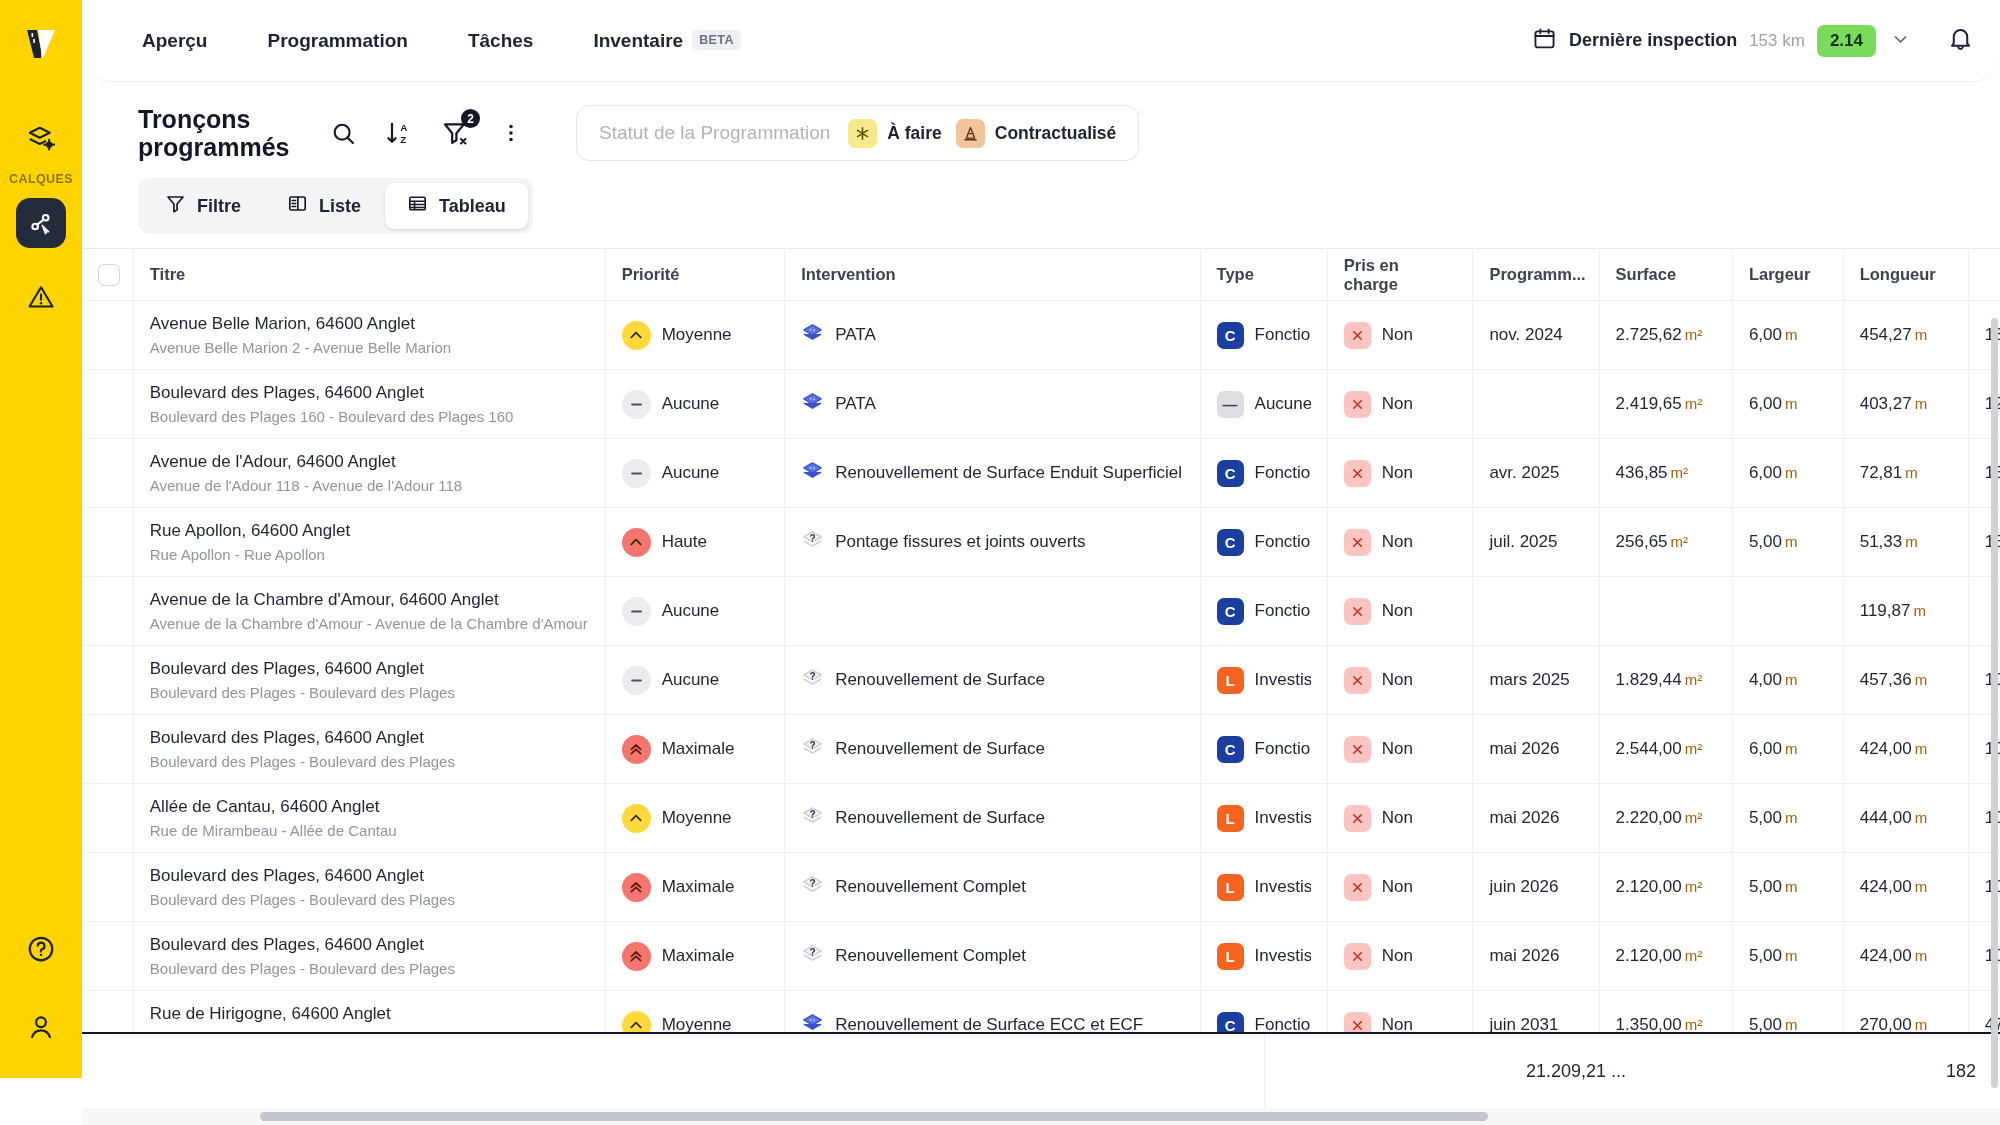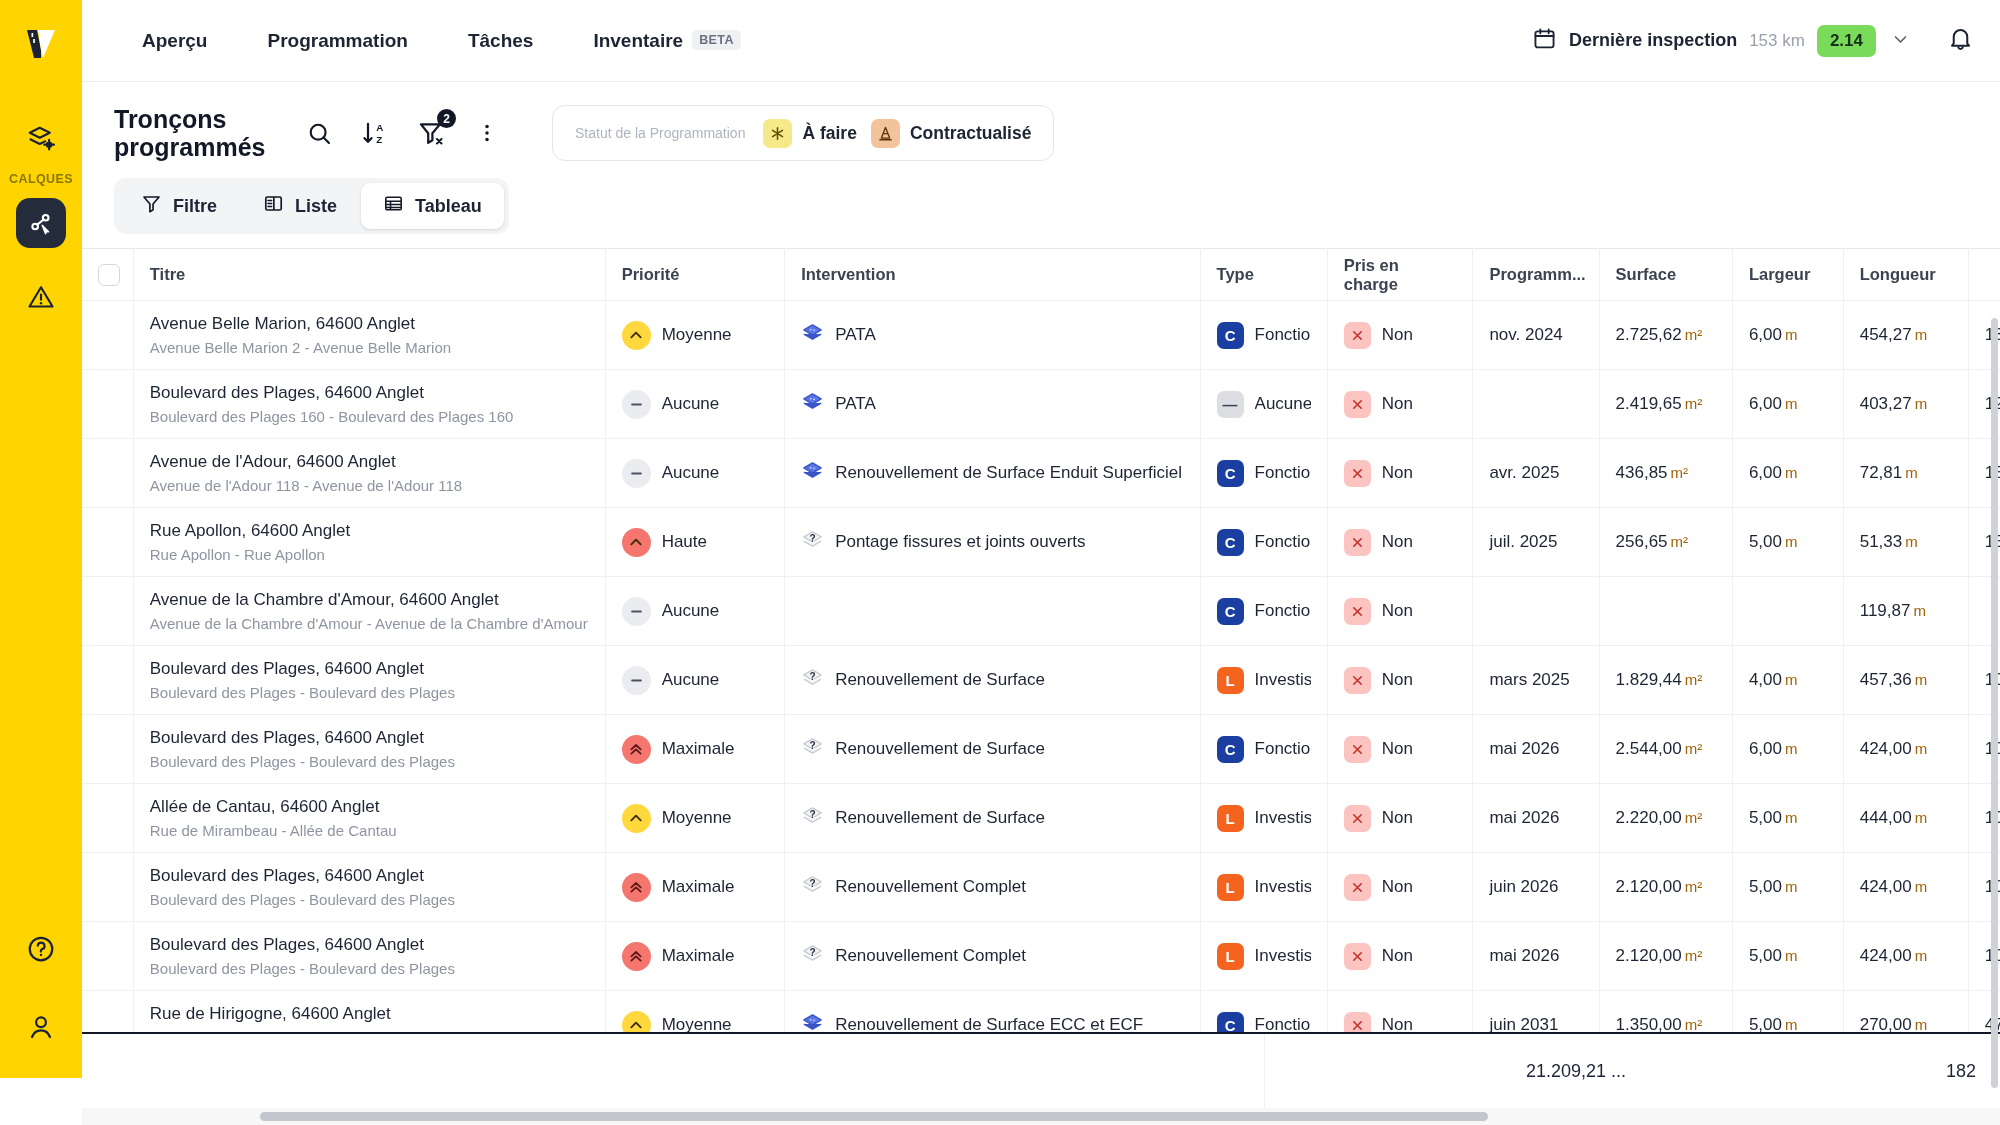--- a/index.html
+++ b/index.html
@@ -32,21 +32,21 @@
   .rail-warn { margin-top: 26px; }
   .rail-bottom { position: absolute; bottom: 28px; left: 0; right: 0;
     display: flex; flex-direction: column; align-items: center; gap: 32px; }
 
   
   .right { flex: 1 1 auto; display: flex; flex-direction: column; min-width: 0; position: relative; }
 
   
   .topbar {
     height: 82px; background: #fff; display: flex; align-items: center;
-    border-bottom: 1px solid #ececf0; padding: 0 26px 0 30px; flex: 0 0 82px;
+    border-bottom: 1px solid #ececf0; padding: 0 26px 0 30px; flex: 0 0 82px; border-radius: 28px;
   }
   .nav { display: flex; align-items: center; gap: 0px; }
   .nav-item {
     font-size: 19px; font-weight: 600; color: #1d2433; padding: 8px 30px;
     white-space: nowrap; cursor: pointer;
   }
   .beta {
     display: inline-block; font-size: 12.5px; font-weight: 700; color: #6b7280;
     background: #eef0f3; border-radius: 5px; padding: 3px 7px; margin-left: 9px;
     vertical-align: 3px; letter-spacing: .4px;
@@ -58,40 +58,40 @@
   .insp-label { font-size: 18px; font-weight: 700; color: #1d2433; }
   .insp-km { font-size: 17px; color: #9aa1ad; }
   .score {
     background: #7ADB5B; color: #16311a; font-size: 17px; font-weight: 700;
     border-radius: 7px; padding: 6px 13px;
   }
   .caret { color:#5a6472; font-size: 13px; margin-left:4px;}
   .bell { margin-left: 22px; cursor: pointer; }
 
   
-  .panel-head { padding: 20px 17px 0 0; background:#fff; }
+  .panel-head { padding: 20px 17px 0 0; background:#fff;margin-left:24px; }
   .head-row { display: flex; align-items: center; padding: 0 30px 0 32px; min-height: 62px;}
   .ptitle {
     font-size: 25px; font-weight: 700; line-height: 1.12; color:#121826;
     width: 170px; flex: 0 0 170px;
   }
   .hdr-tools { display: flex; align-items: center; gap: 22px; margin-left: 18px; }
   .tool-btn { cursor: pointer; display: flex; align-items: center; justify-content: center;
     width: 34px; height: 34px; position: relative;}
   .badge-2 {
     position: absolute; top: -7px; right: -8px; background: #121826; color: #fff;
     width: 19px; height: 19px; border-radius: 50%; font-size: 12px; font-weight: 700;
     display: flex; align-items: center; justify-content: center;
   }
   .chipbar {
     margin-left: 48px; border: 1.5px solid #e2e5ea; border-radius: 13px;
     height: 56px; display: flex; align-items: center; padding: 0 22px; gap: 14px;
     background: #fff;
   }
-  .chipbar-label { font-size: 14px; color: #aeb4bf; margin-right: 4px; }
+  .chipbar-label { font-size: 19px; color: #aeb4bf; margin-right: 4px; }
   .chip { display: flex; align-items: center; gap: 10px; }
   .chip-ico {
     width: 29px; height: 29px; border-radius: 7px; display:flex;
     align-items:center; justify-content:center; font-size: 16px; font-weight:700;
   }
   .chip-ico.yellow { background: #F6E98A; color: #5d5209;}
   .chip-ico.orange { background: #F3C49B; color: #5c3410;}
   .chip-text { font-size: 17.5px; font-weight: 700; color:#1d2433; }
 
   

